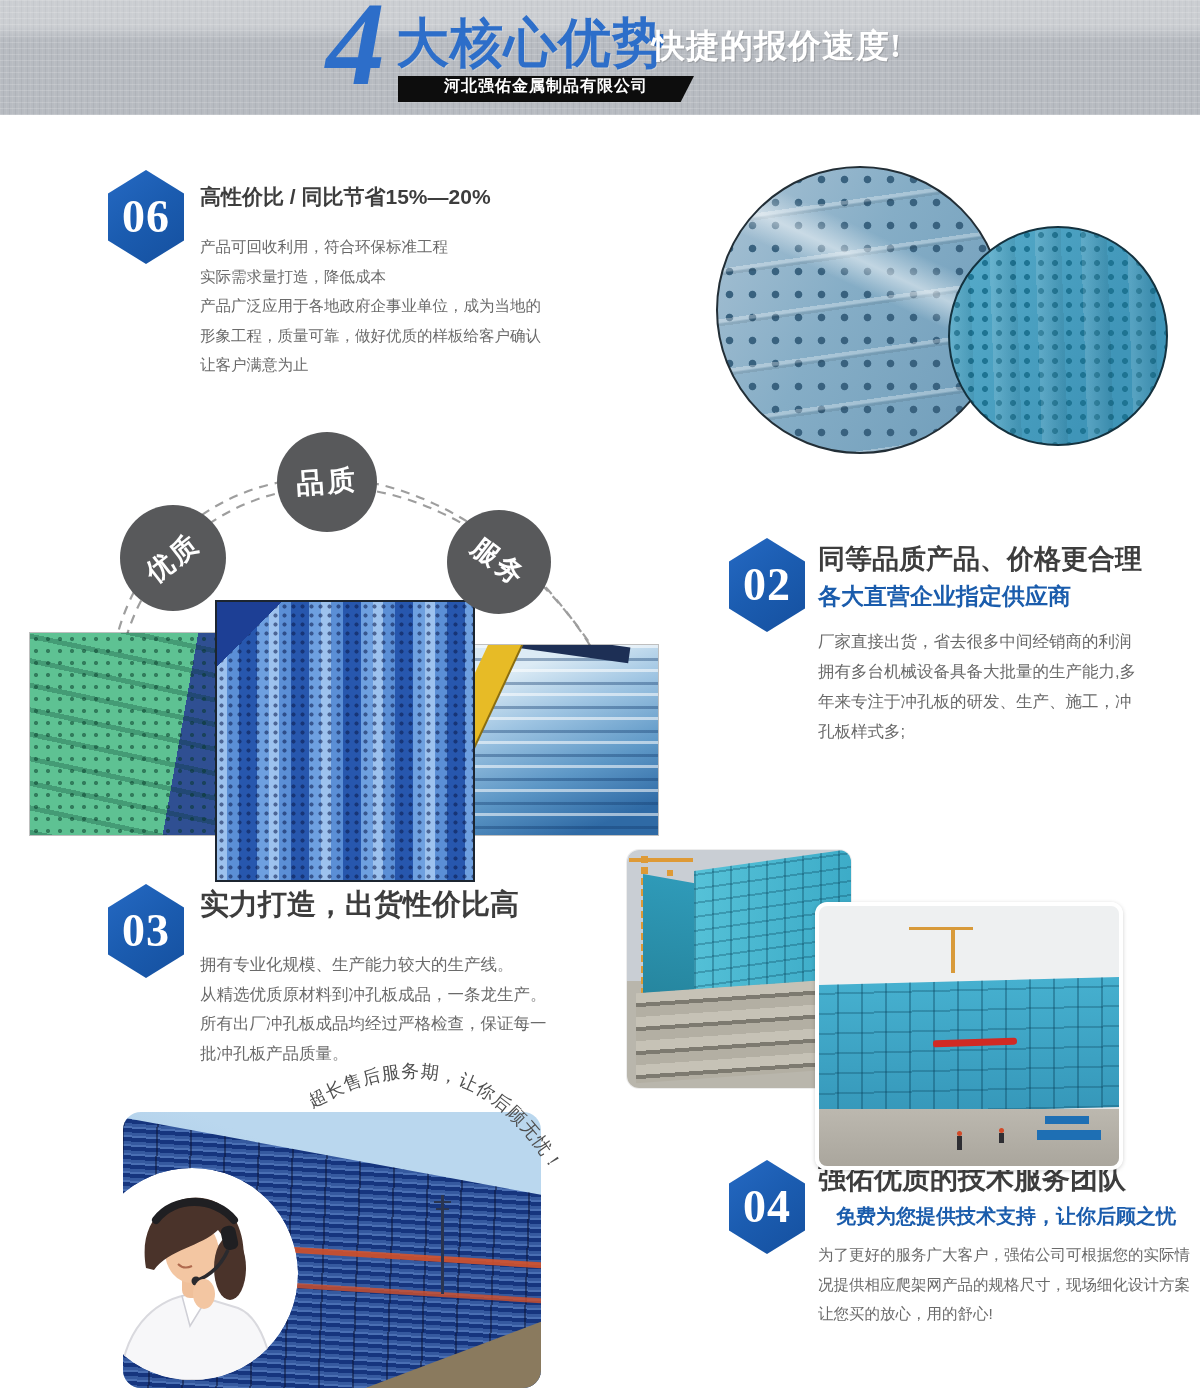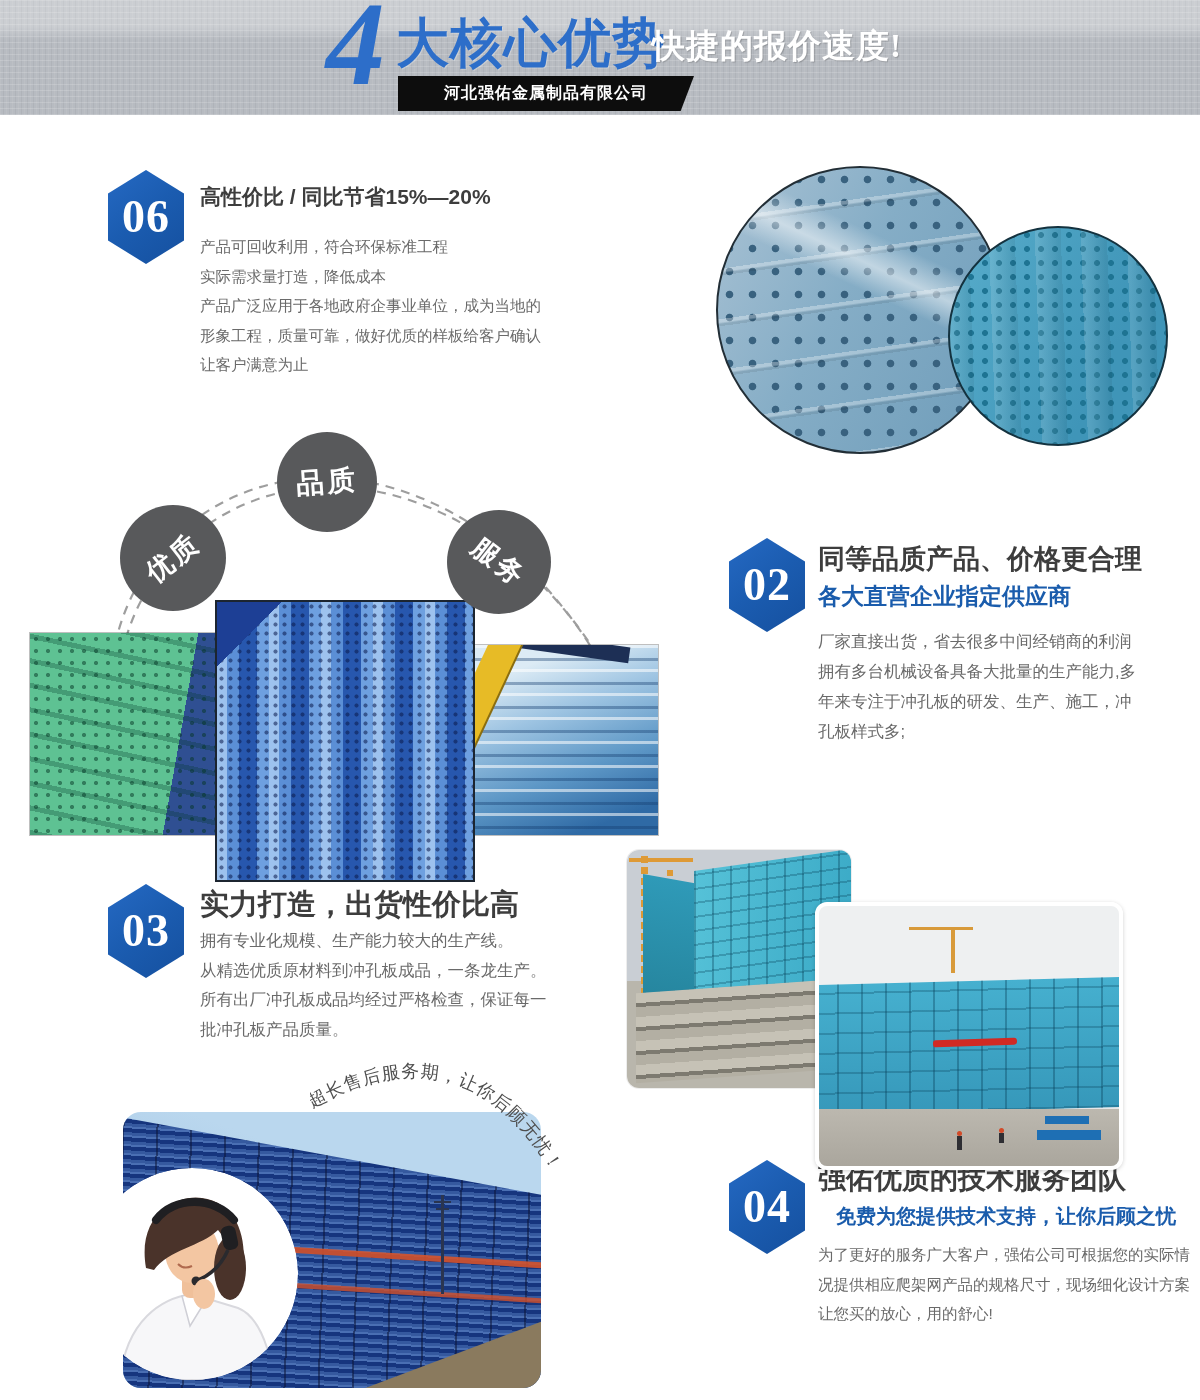--- a/index.html
+++ b/index.html
@@ -14,23 +14,23 @@
       repeating-linear-gradient(90deg, rgba(255,255,255,.16) 0 1px, rgba(0,0,0,0) 1px 6px),
       repeating-linear-gradient(90deg, rgba(0,0,0,.045) 0 1px, rgba(0,0,0,0) 1px 3px);}
   .big4{position:absolute;left:326px;top:-14px;font-family:"Liberation Serif","DejaVu Serif",serif;
         font-style:italic;font-weight:700;font-size:118px;line-height:118px;color:#2d6ec9;}
   .h-title{position:absolute;left:396px;top:12px;font-family:"Liberation Serif","DejaVu Serif",serif;
         font-weight:700;font-size:53px;line-height:62px;color:#2d6ec9;letter-spacing:1px;
         text-shadow:1px 1px 0 rgba(255,255,255,.25);}
   .h-slogan{position:absolute;left:652px;top:26px;font-family:"Liberation Serif","DejaVu Serif",serif;
         font-weight:700;font-size:33px;line-height:40px;color:#ffffff;letter-spacing:1px;
         text-shadow:1px 1px 1px rgba(0,0,0,.18);}
-  .banner{position:absolute;left:398px;top:76px;width:296px;height:35px;background:#0d0d0d;
+  .banner{position:absolute;left:398px;top:76px;width:296px;height:26px;background:#0d0d0d;
         clip-path:polygon(0 0,100% 0,95.5% 100%,0 100%);
-        display:flex;align-items:center;justify-content:center;}
+        display:flex;align-items:flex-start;justify-content:center;}
   .banner span{color:#fff;font-weight:700;font-size:16px;letter-spacing:1px;}
 
   
   .adv{position:absolute;}
   .hex{position:absolute;left:0;top:0;width:76px;height:94px;
        background:linear-gradient(140deg,#2569c3 0%,#1b5cb0 48%,#15509f 100%);
        clip-path:polygon(50% 0,100% 25%,100% 75%,50% 100%,0 75%,0 25%);
        display:flex;align-items:center;justify-content:center;}
   .hex span{color:#fff;font-family:"Liberation Serif","DejaVu Serif",serif;font-weight:700;
        font-size:46px;line-height:46px;letter-spacing:1px;}
@@ -49,21 +49,21 @@
   .adv2{left:729px;top:538px;}
   .adv2 .txt{left:89px;top:4px;}
   .adv2 h2{font-size:27px;line-height:34px;}
   .adv2 h3{font-size:23px;line-height:30px;margin-top:6px;}
   .adv2 p{font-size:16.5px;line-height:30px;margin-top:14px;}
 
   .adv3{left:108px;top:884px;}
   .adv3 .txt{top:2px;}
   .adv3 h2{font-size:29px;line-height:36px;}
   .adv3 h3{font-size:20px;line-height:28px;margin-top:4px;}
-  .adv3 p{font-size:16.5px;line-height:29.5px;margin-top:4px;}
+  .adv3 p{font-size:16.5px;line-height:29.5px;margin-top:28px;}
 
   .adv4{left:729px;top:1160px;}
   .adv4 .txt{left:89px;top:2px;}
   .adv4 h2{font-size:28px;line-height:34px;}
   .adv4 h3{font-size:20px;line-height:28px;margin-top:6px;margin-left:18px;}
   .adv4 p{font-size:15.5px;line-height:29.5px;margin-top:10px;width:390px;}
 
   
   .arc-svg{position:absolute;left:40px;top:420px;z-index:0;}
   .vc{position:absolute;border-radius:50%;background:#58595b;display:flex;align-items:center;

